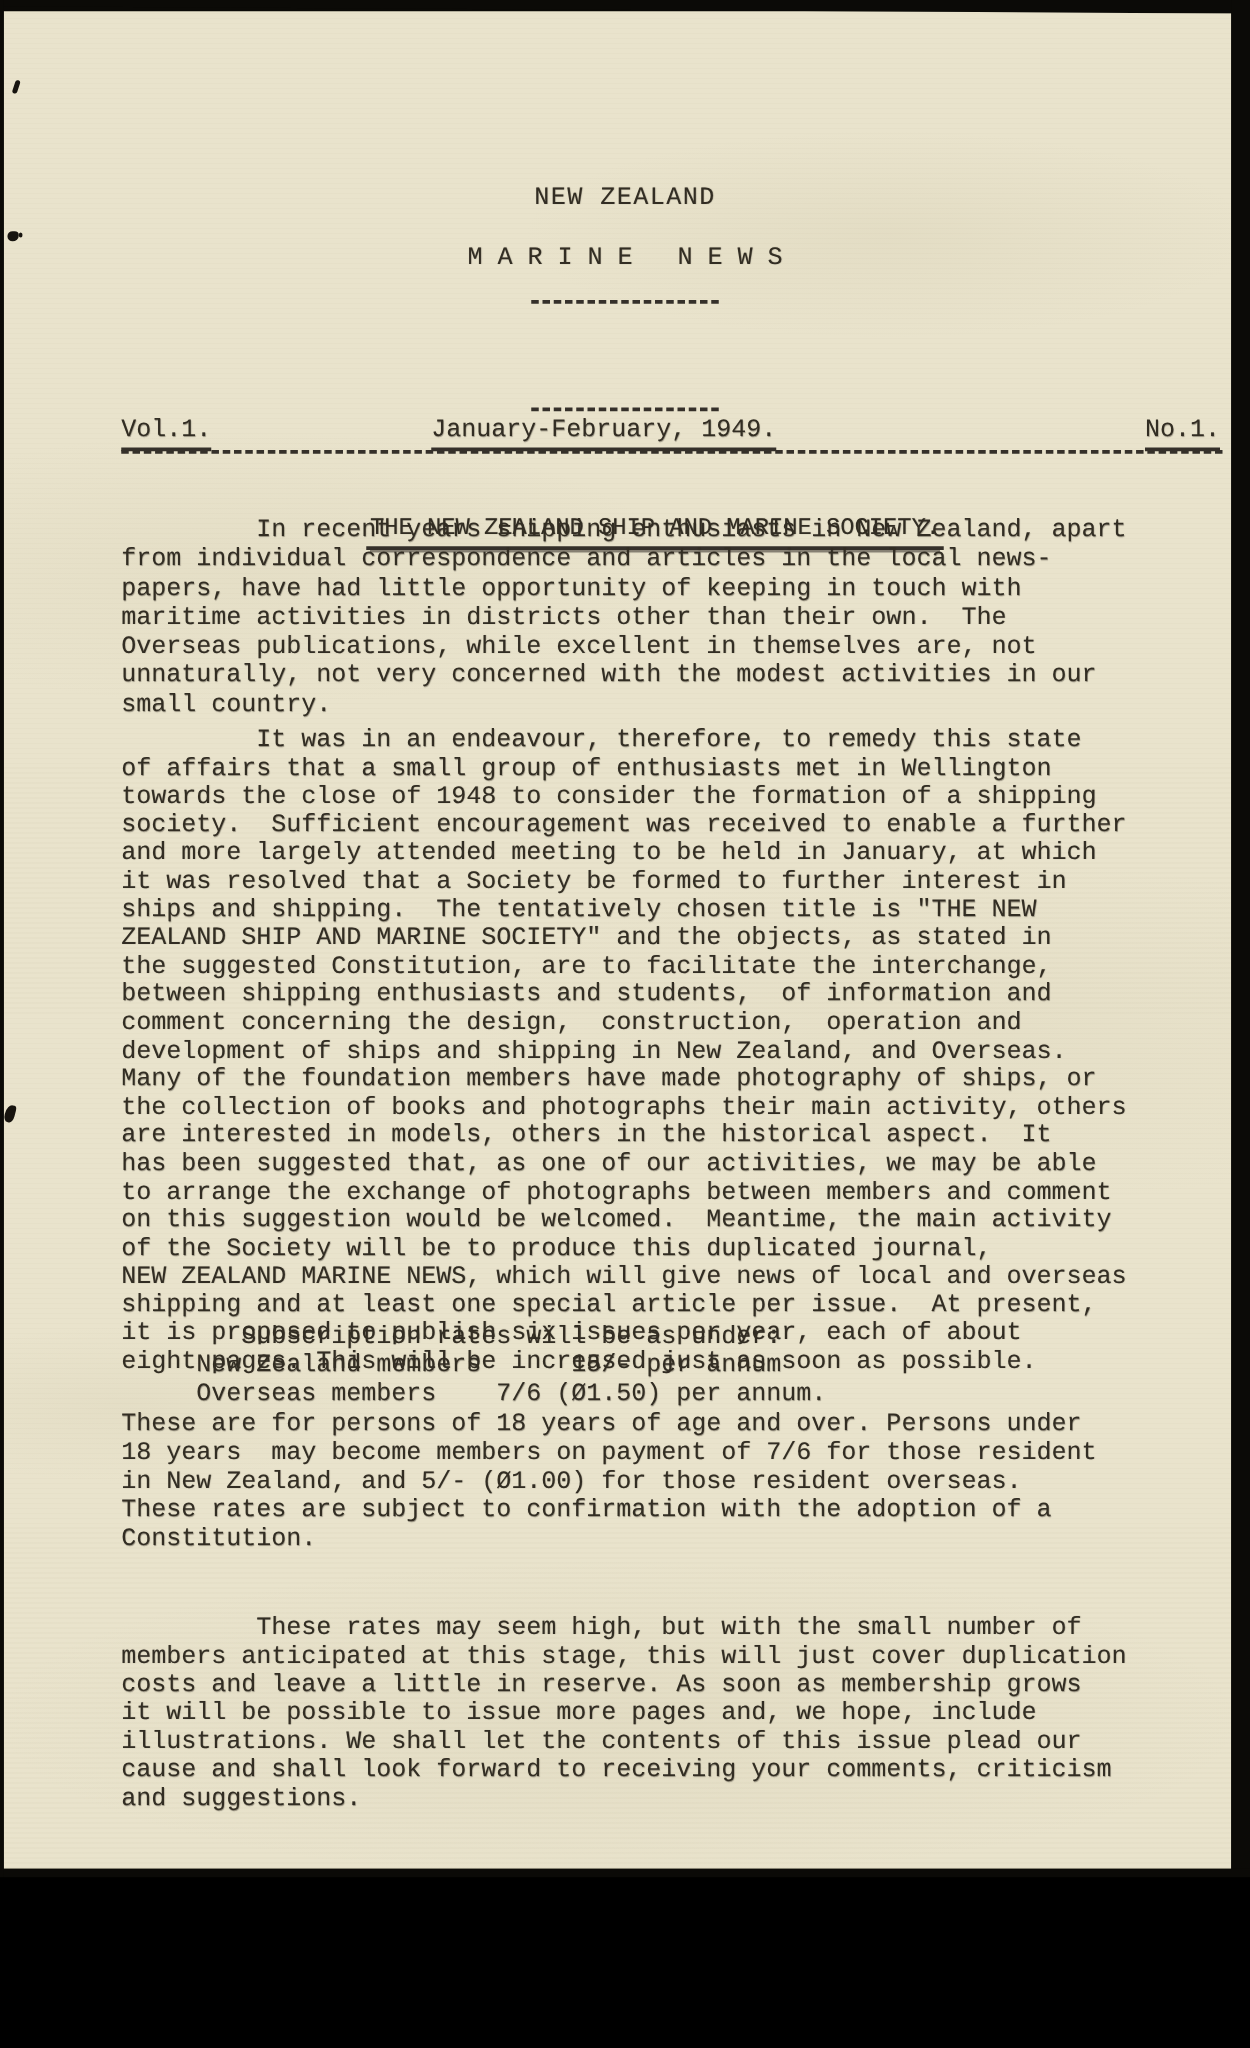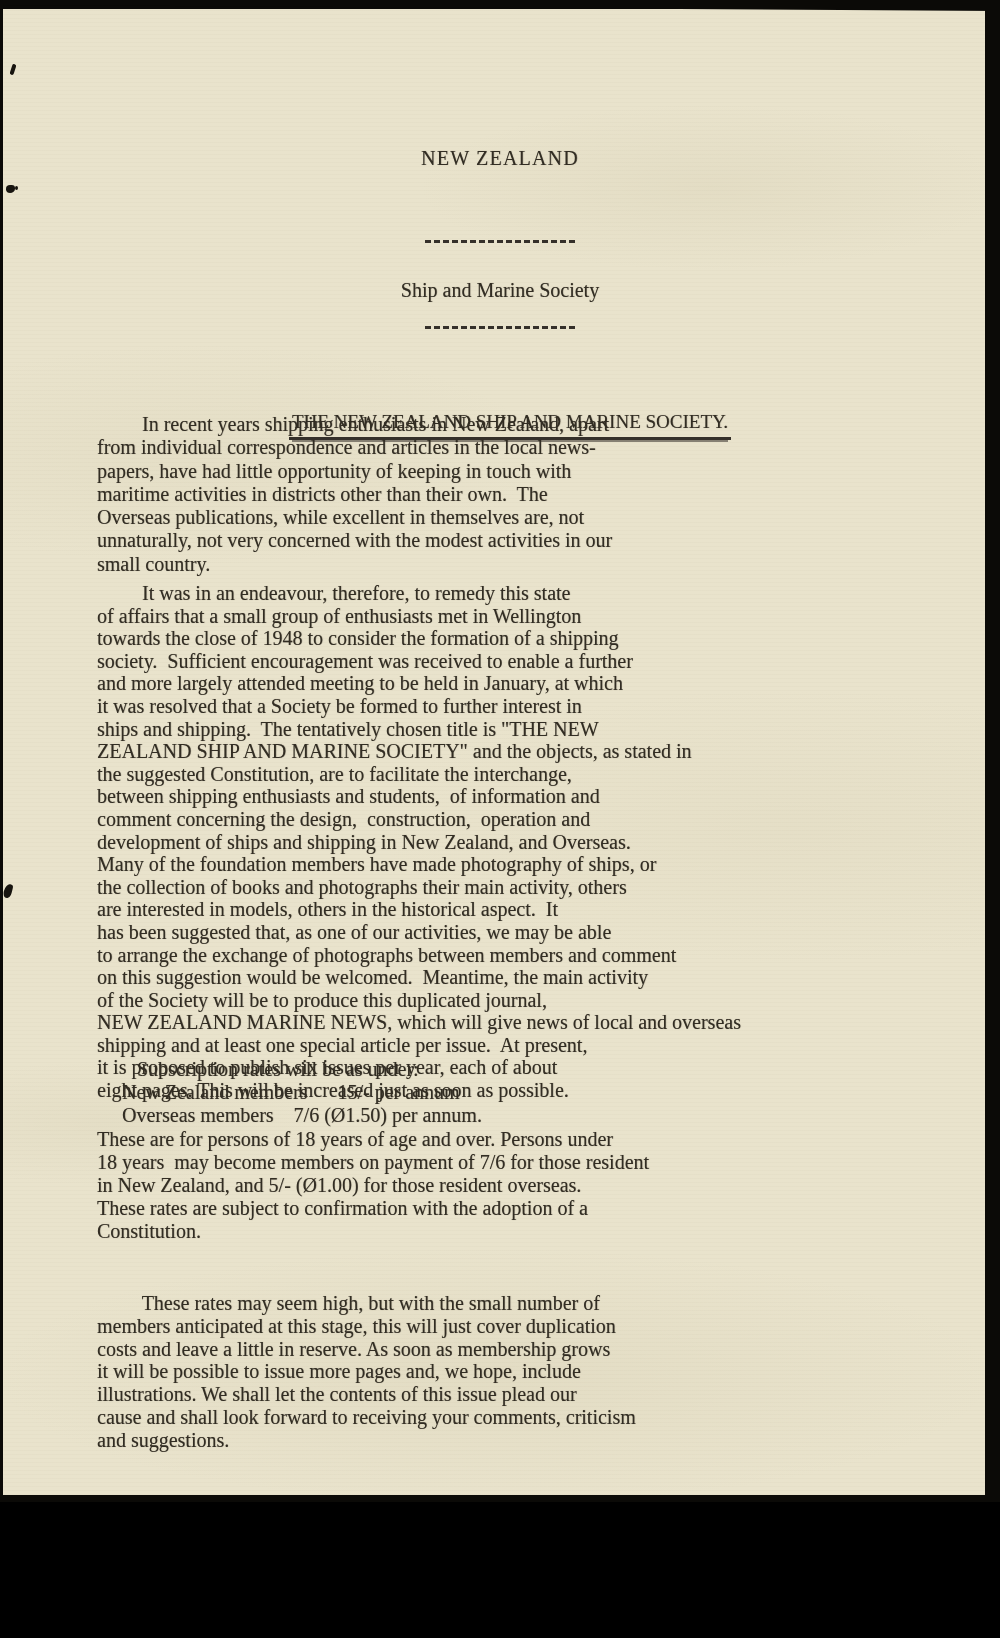--- a/index.html
+++ b/index.html
@@ -1,17 +1,17 @@
 <!DOCTYPE html>
 <html><head>
 <meta charset="utf-8">
 <style>
   html,body{margin:0;padding:0;background:#000;}
   #page{position:relative;width:1000px;height:1502px;overflow:hidden;background:#0b0a07;
-        font-family:Liberation Serif, serif;}
+        font-family:Liberation Mono, monospace;}
   
   #paper{position:absolute;left:3px;top:9px;right:15px;bottom:7px;background-color:#e9e3cc;
     background-image:
       radial-gradient(ellipse 420px 120px at 72% 12%, rgba(176,166,128,0.10), transparent 70%),
       radial-gradient(ellipse 500px 160px at 20% 30%, rgba(176,166,128,0.08), transparent 70%),
       radial-gradient(ellipse 600px 200px at 80% 55%, rgba(176,166,128,0.07), transparent 70%),
       radial-gradient(ellipse 700px 180px at 50% 92%, rgba(170,160,122,0.10), transparent 72%),
       radial-gradient(ellipse 300px 90px at 10% 75%, rgba(170,160,122,0.08), transparent 70%),
       repeating-linear-gradient(0deg, rgba(160,150,115,0.045) 0 1px, transparent 1px 4px);
   }
@@ -67,24 +67,29 @@
 
 <div id="page">
   <div id="paper"></div>
 
   <div class="frame" id="frame-top"></div>
   <div class="frame" id="frame-right"></div>
   <div class="frame" id="frame-bottom"></div>
   <div class="frame" id="frame-left"></div>
 
   <pre class="tw centered" id="hdr-region">NEW ZEALAND</pre>
+  <pre class="tw centered" id="hdr-title">M A R I N E   N E W S</pre>
   <div class="divider" id="divider1"></div>
-  <pre class="tw centered" id="hdr-prod2">Ship and Marine Society</pre>
   <div class="divider" id="divider2"></div>
 
+  <div id="masthead">
+    <pre class="tw mh" id="mh-vol">Vol.1.</pre>
+    <pre class="tw mh" id="mh-date">January-February, 1949.</pre>
+    <pre class="tw mh" id="mh-no">No.1.</pre>
+  </div>
 
   <div class="tw centered" id="heading">
     <span>THE NEW ZEALAND SHIP AND MARINE SOCIETY.</span>
   </div>
 
   <pre class="tw" id="para1">         In recent years shipping enthusiasts in New Zealand, apart
 from individual correspondence and articles in the local news-
 papers, have had little opportunity of keeping in touch with
 maritime activities in districts other than their own.  The
 Overseas publications, while excellent in themselves are, not

